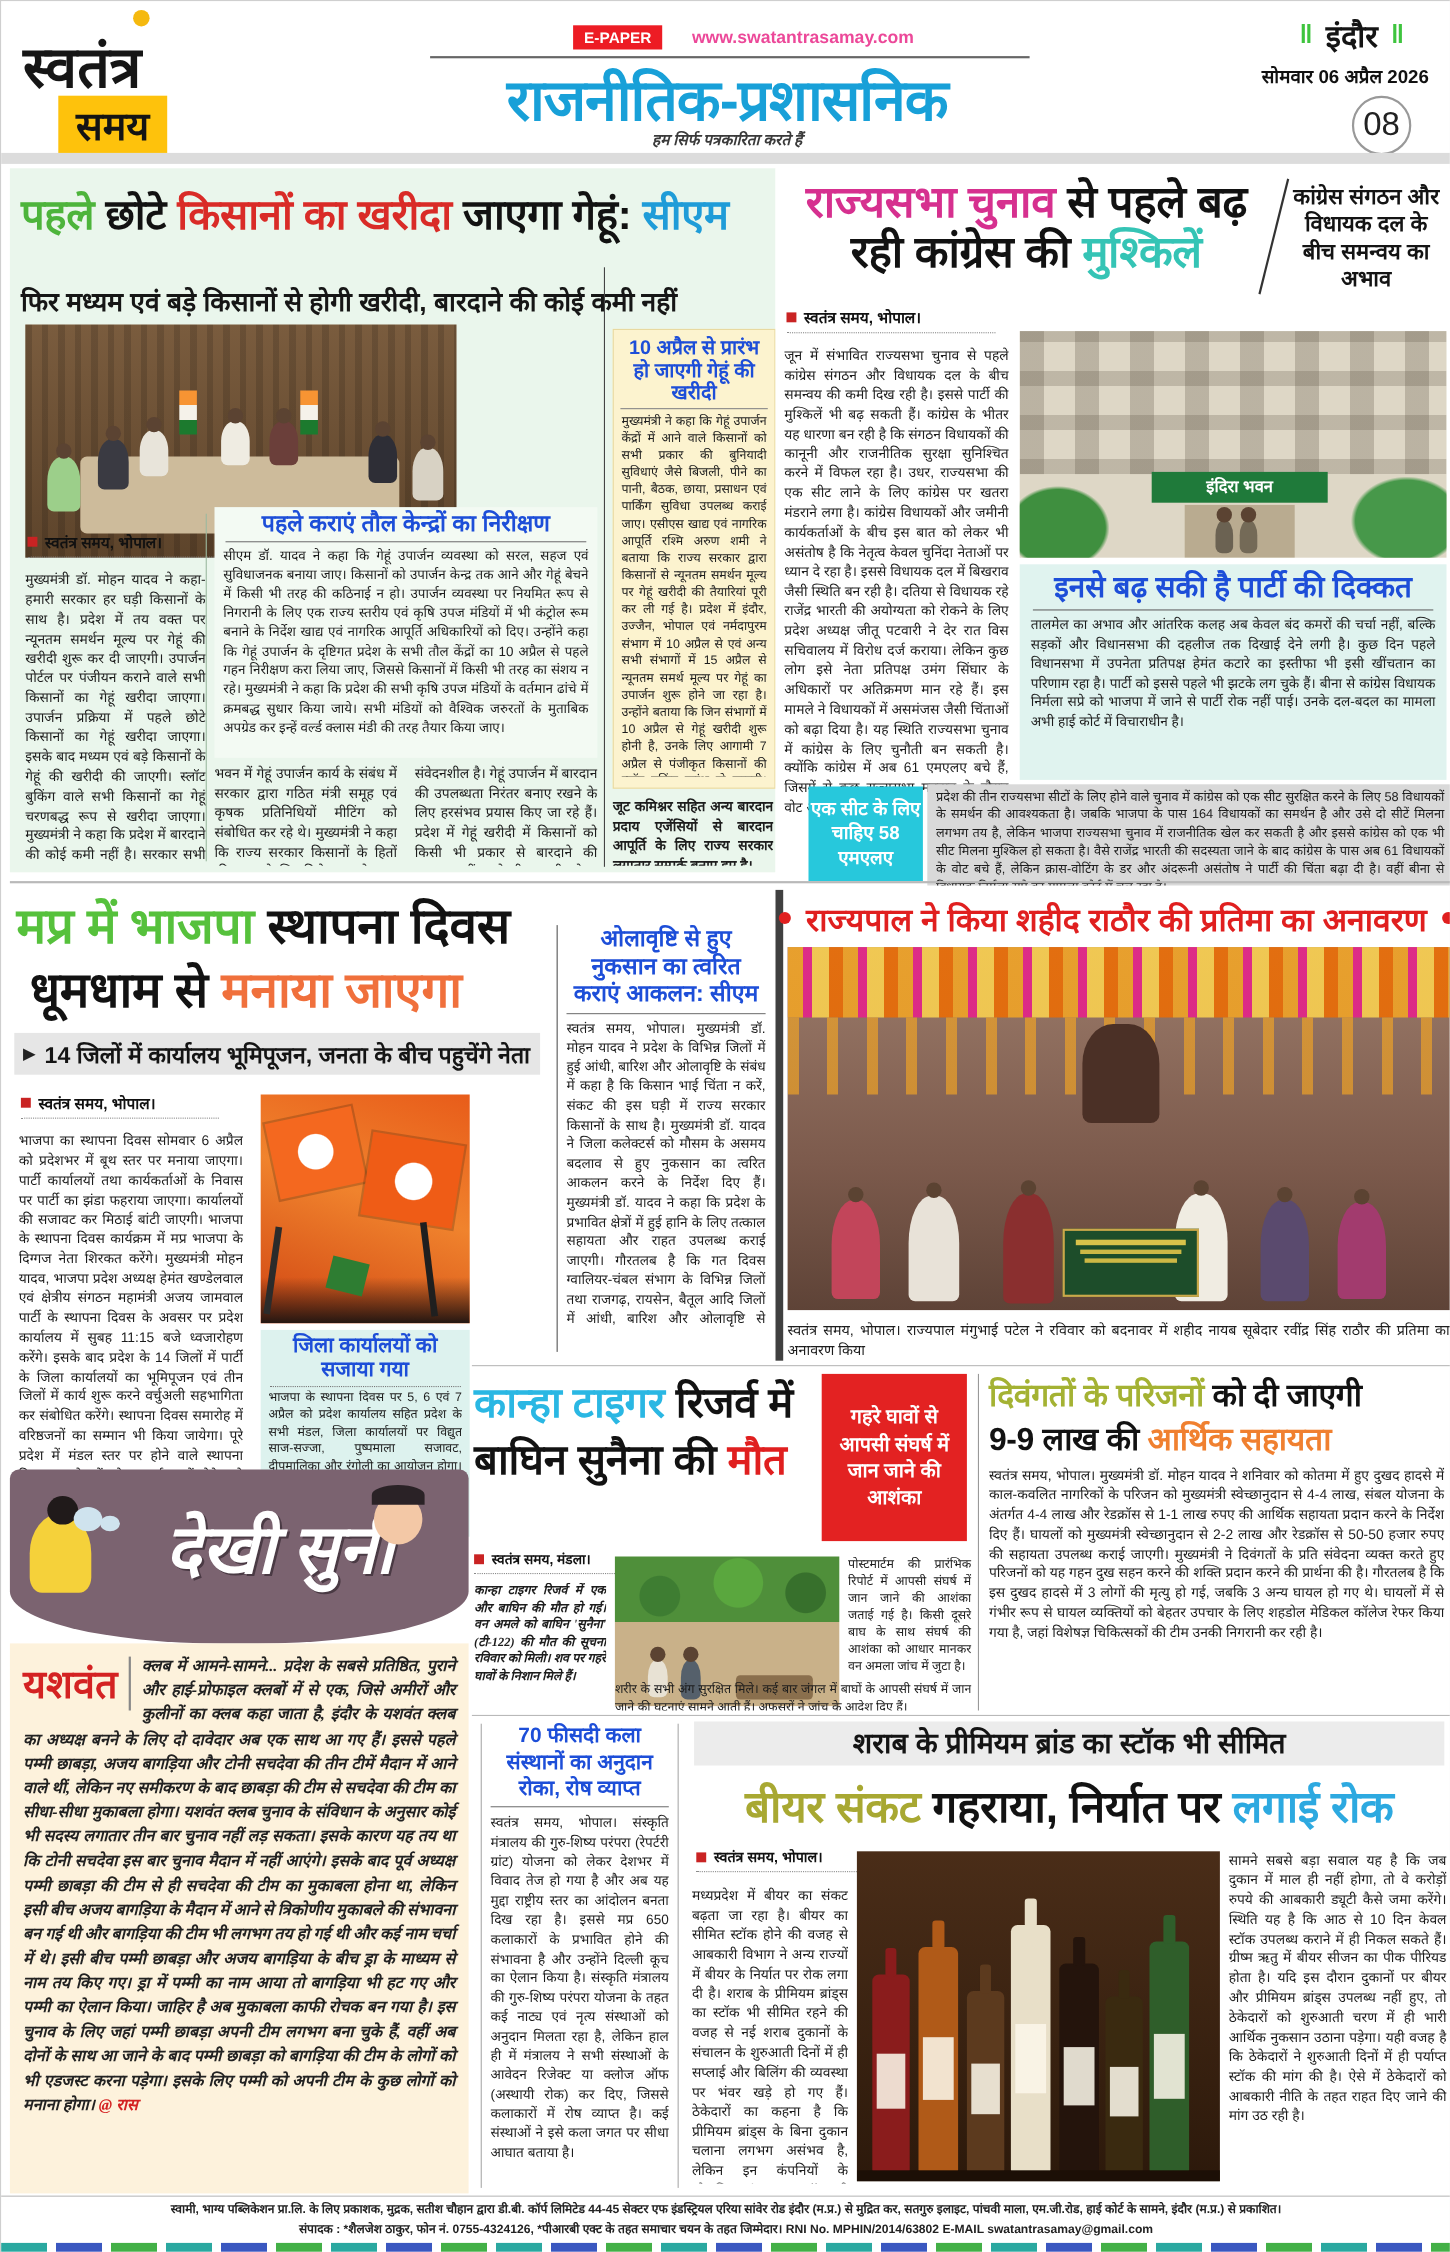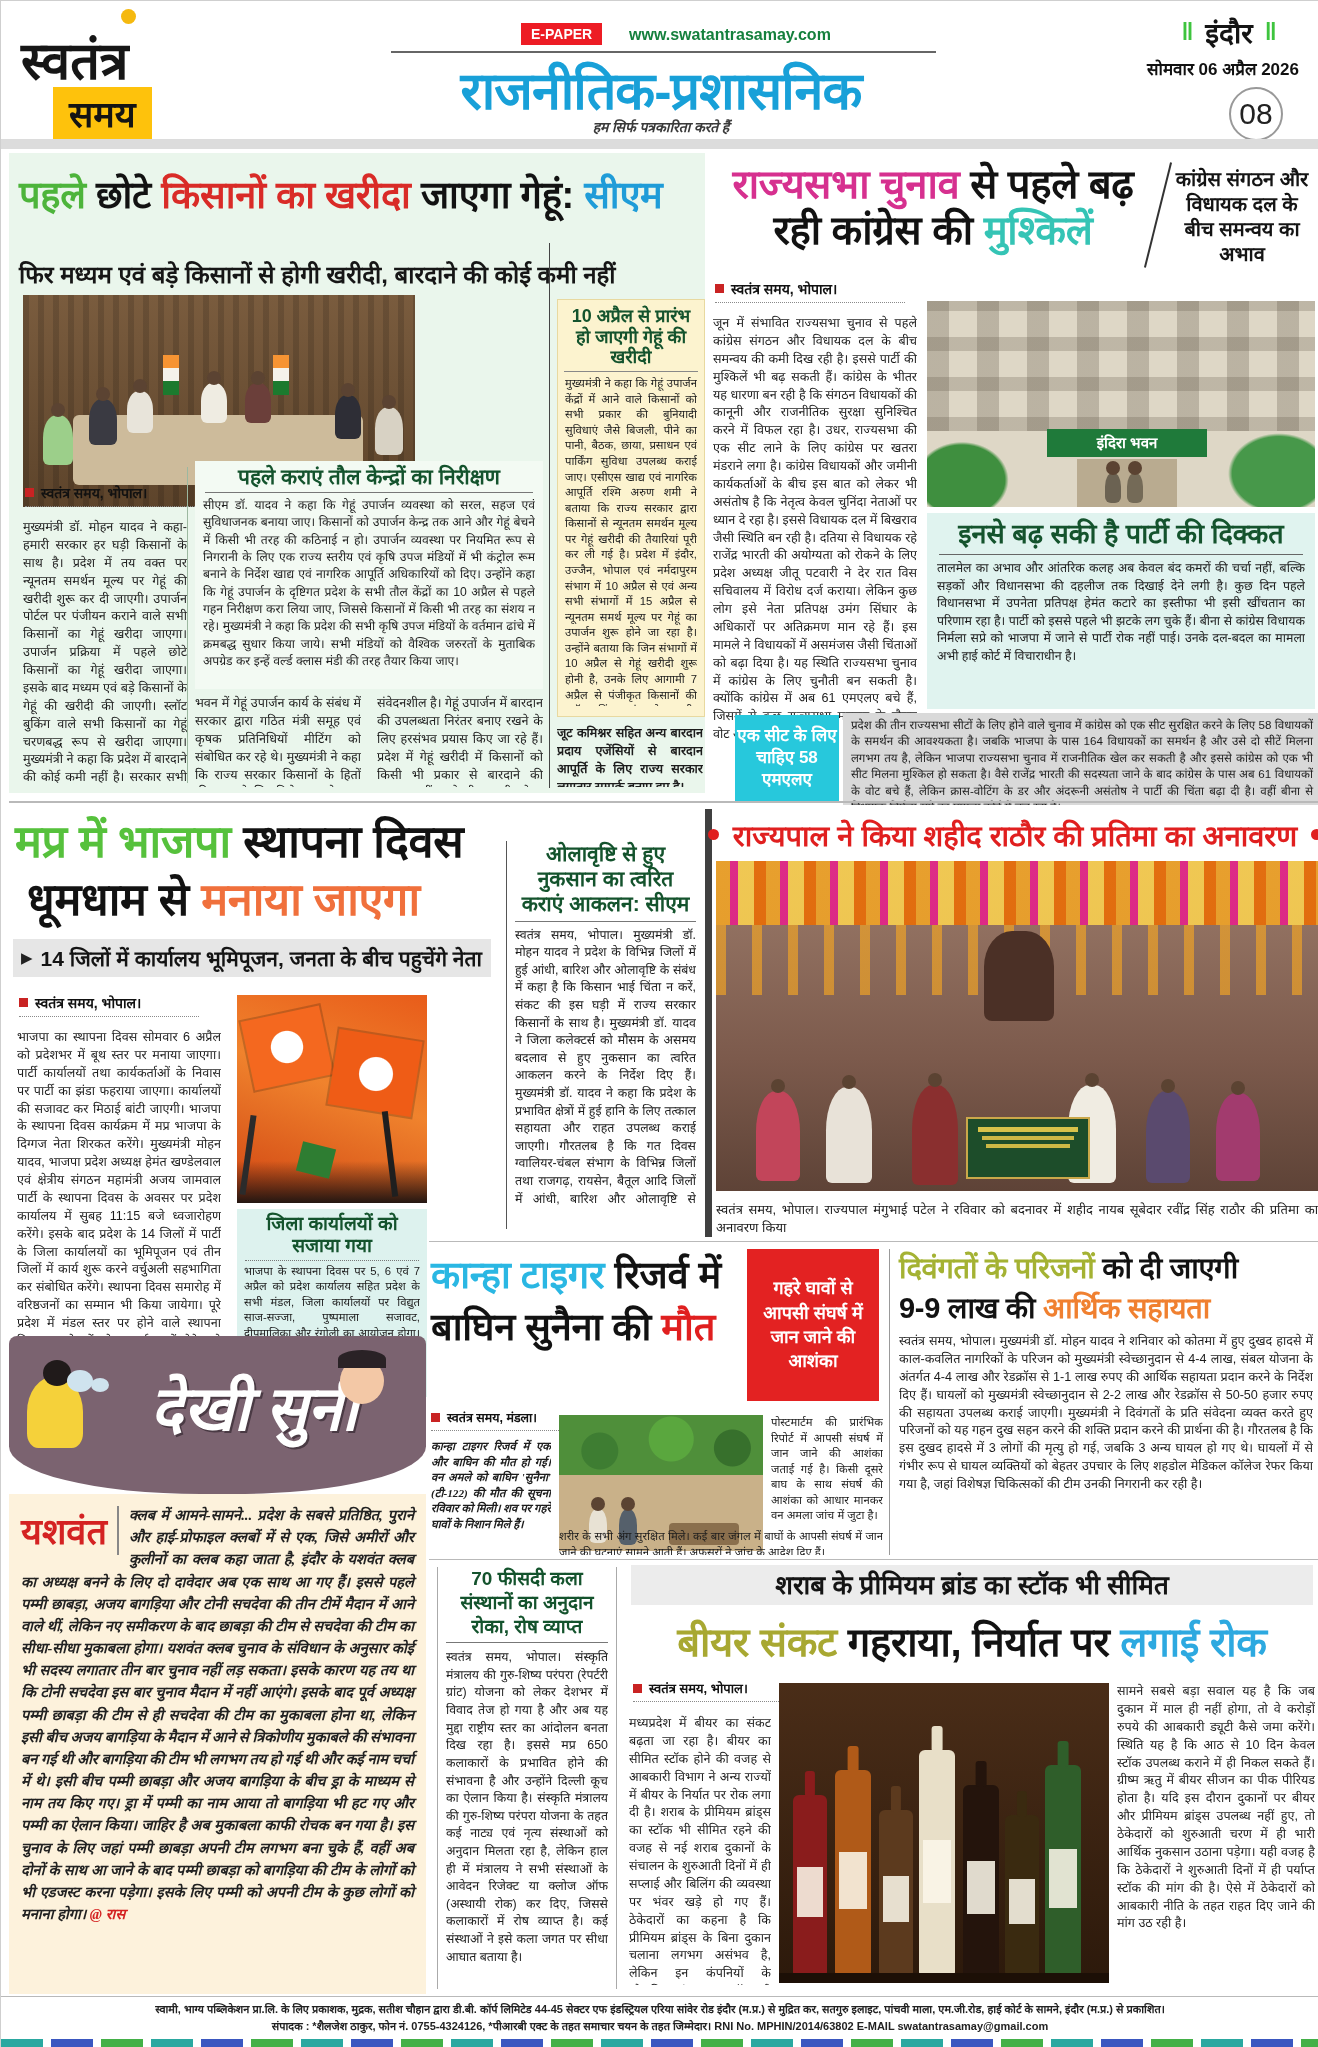--- a/index.html
+++ b/index.html
@@ -3,21 +3,21 @@
 <meta charset="utf-8">
 <style>
   html,body{margin:0;padding:0;background:#f2f2f2;font-family:"Liberation Sans","DejaVu Sans",sans-serif;}
   #page{position:relative;width:1318px;height:2047px;background:#ffffff;margin:0 auto;overflow:hidden;border:1px solid #cfcfcf;}
   .abs{position:absolute;}
   .t{font-size:12.6px;line-height:1.42;text-align:justify;color:#1d1d1d;overflow:hidden;}
   .small{font-size:11.3px;line-height:1.38;}
   .hl{font-weight:800;color:#121212;letter-spacing:-0.3px;white-space:nowrap;}
   .byline{display:flex;align-items:center;gap:7px;font-weight:700;font-size:14px;color:#111;border-bottom:1px dotted #8a8a8a;padding-bottom:4px;}
   .sq{width:9px;height:9px;background:#c92323;flex:0 0 auto;}
-  .boxhead{font-weight:800;text-align:center;color:#14532d;line-height:1.15;}
+  .boxhead{font-weight:800;text-align:center;color:#1d4ed8;line-height:1.15;}
   .rule{background:#b9b9b9;}
   .vline{background:#555;width:1px;}
   .ph{position:absolute;overflow:hidden;}
   .dot{width:11px;height:11px;border-radius:50%;background:#e01f1f;flex:0 0 auto;}
   .person{position:absolute;border-radius:45% 45% 6px 6px;}
   .person::before{content:"";position:absolute;top:-12px;left:50%;transform:translateX(-50%);width:14px;height:14px;border-radius:50%;background:#5b4332;}
   .bottle{position:absolute;border-radius:6px 6px 3px 3px;}
   .bottle::before{content:"";position:absolute;top:-24px;left:50%;transform:translateX(-50%);width:30%;height:26px;background:inherit;border-radius:3px;}
   .bottle::after{content:"";position:absolute;left:12%;right:12%;top:40%;height:28%;background:rgba(250,246,232,.88);}
   .serifital{font-family:"Liberation Serif","DejaVu Serif",serif;font-style:italic;font-weight:600;}
@@ -25,21 +25,21 @@
 </head>
 <body>
 
 <div id="page">
 
   <div class="abs" style="left:120px;top:8px;width:15px;height:15px;border-radius:50%;background:#f5b90f;"></div>
   <div class="abs" style="left:20px;top:22px;font-size:52px;font-weight:800;color:#161616;">स्वतंत्र</div>
   <div class="abs" style="left:52px;top:86px;background:#fec20c;padding:2px 16px;font-size:36px;font-weight:700;color:#141414;">समय</div>
 
   <div class="abs" style="left:520px;top:22px;background:#ed1c24;color:#fff;font-size:14px;font-weight:700;padding:3px 10px;">E-PAPER</div>
-  <div class="abs" style="left:628px;top:25px;font-size:16px;font-weight:600;color:#15803d;">www.swatantrasamay.com</div>
+  <div class="abs" style="left:628px;top:25px;font-size:16px;font-weight:600;color:#ec4899;">www.swatantrasamay.com</div>
   <div class="abs rule" style="left:390px;top:50px;width:545px;height:2px;background:#666;"></div>
   <div class="abs" style="left:340px;top:52px;width:640px;text-align:center;font-size:52px;font-weight:800;color:#18a0d8;letter-spacing:-1px;">राजनीतिक-प्रशासनिक</div>
   <div class="abs serifital" style="left:530px;top:116px;width:260px;text-align:center;font-size:14px;color:#3a3a3a;">हम सिर्फ पत्रकारिता करते हैं</div>
 
   <div class="abs" style="left:1140px;top:12px;width:176px;display:flex;justify-content:center;align-items:center;gap:12px;">
     <span style="color:#3ec43e;font-size:24px;font-weight:800;">‖</span>
     <span style="font-size:28px;font-weight:800;color:#141414;">इंदौर</span>
     <span style="color:#3ec43e;font-size:24px;font-weight:800;">‖</span>
   </div>
   <div class="abs" style="left:1128px;top:56px;width:188px;text-align:center;font-size:17px;font-weight:700;color:#111;">सोमवार 06 अप्रैल 2026</div>

